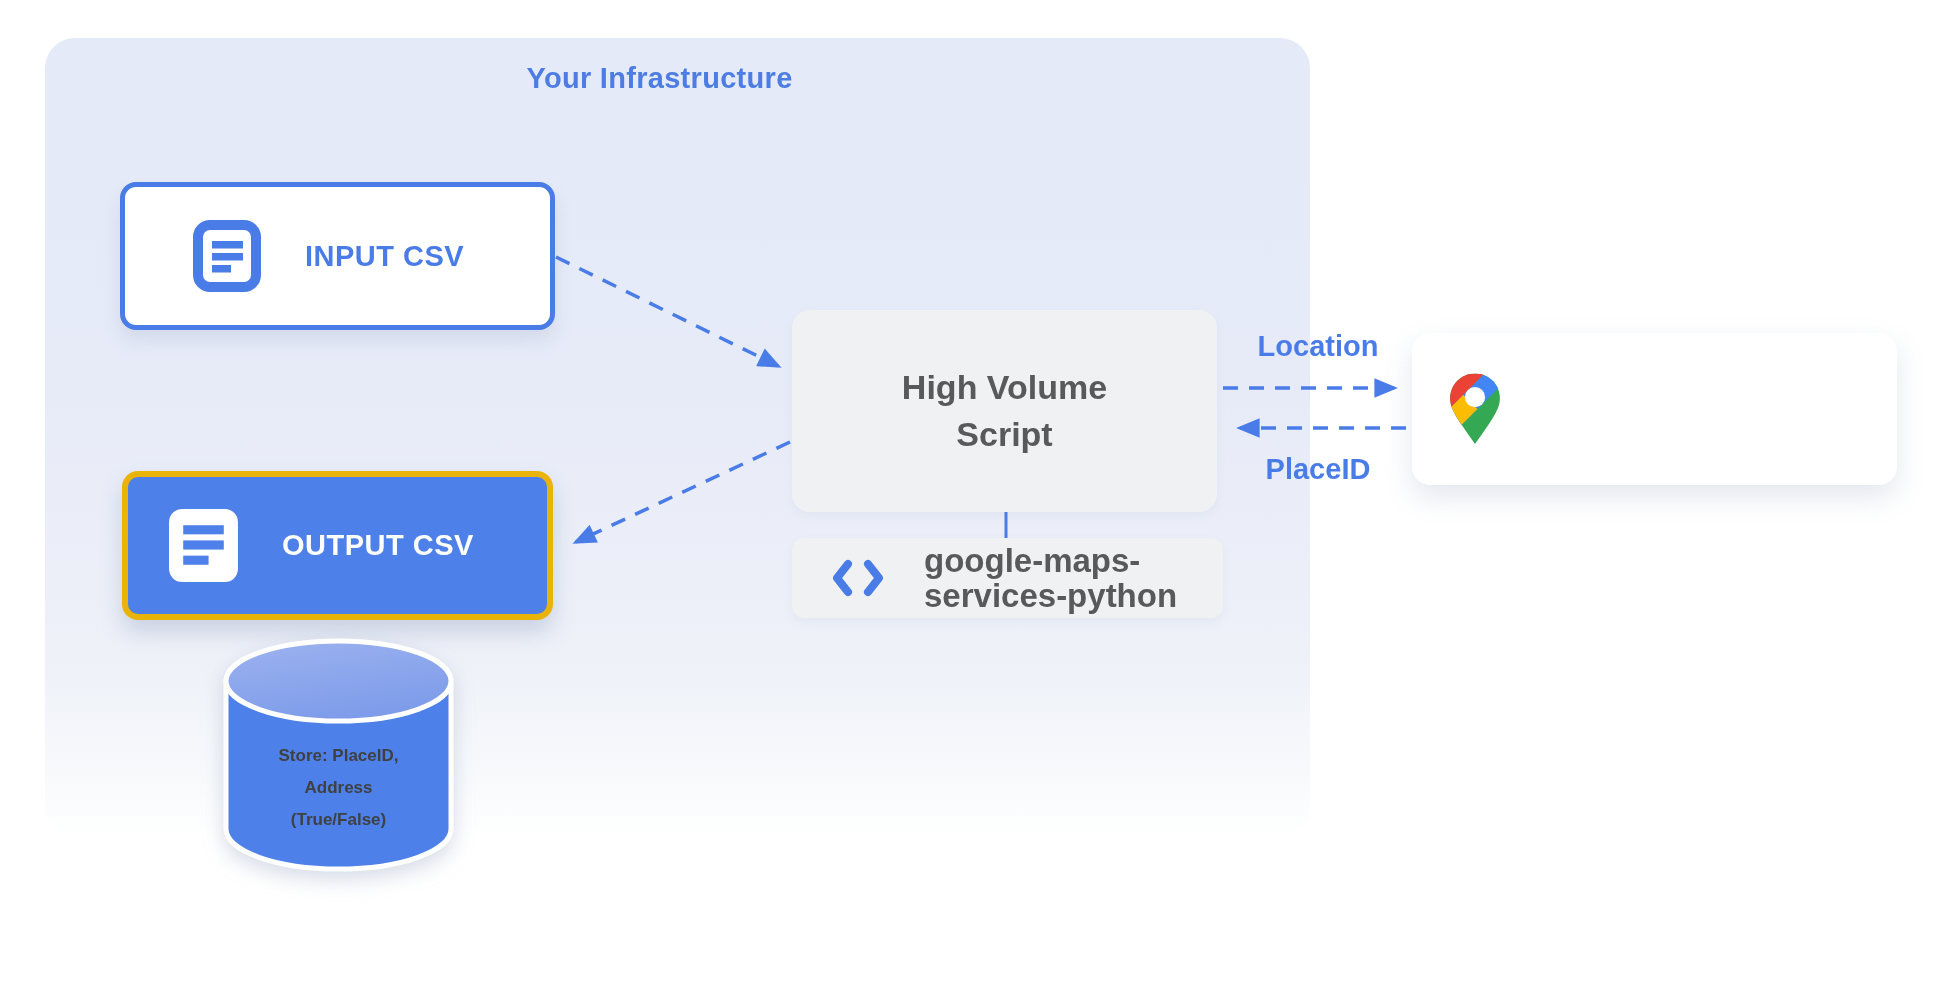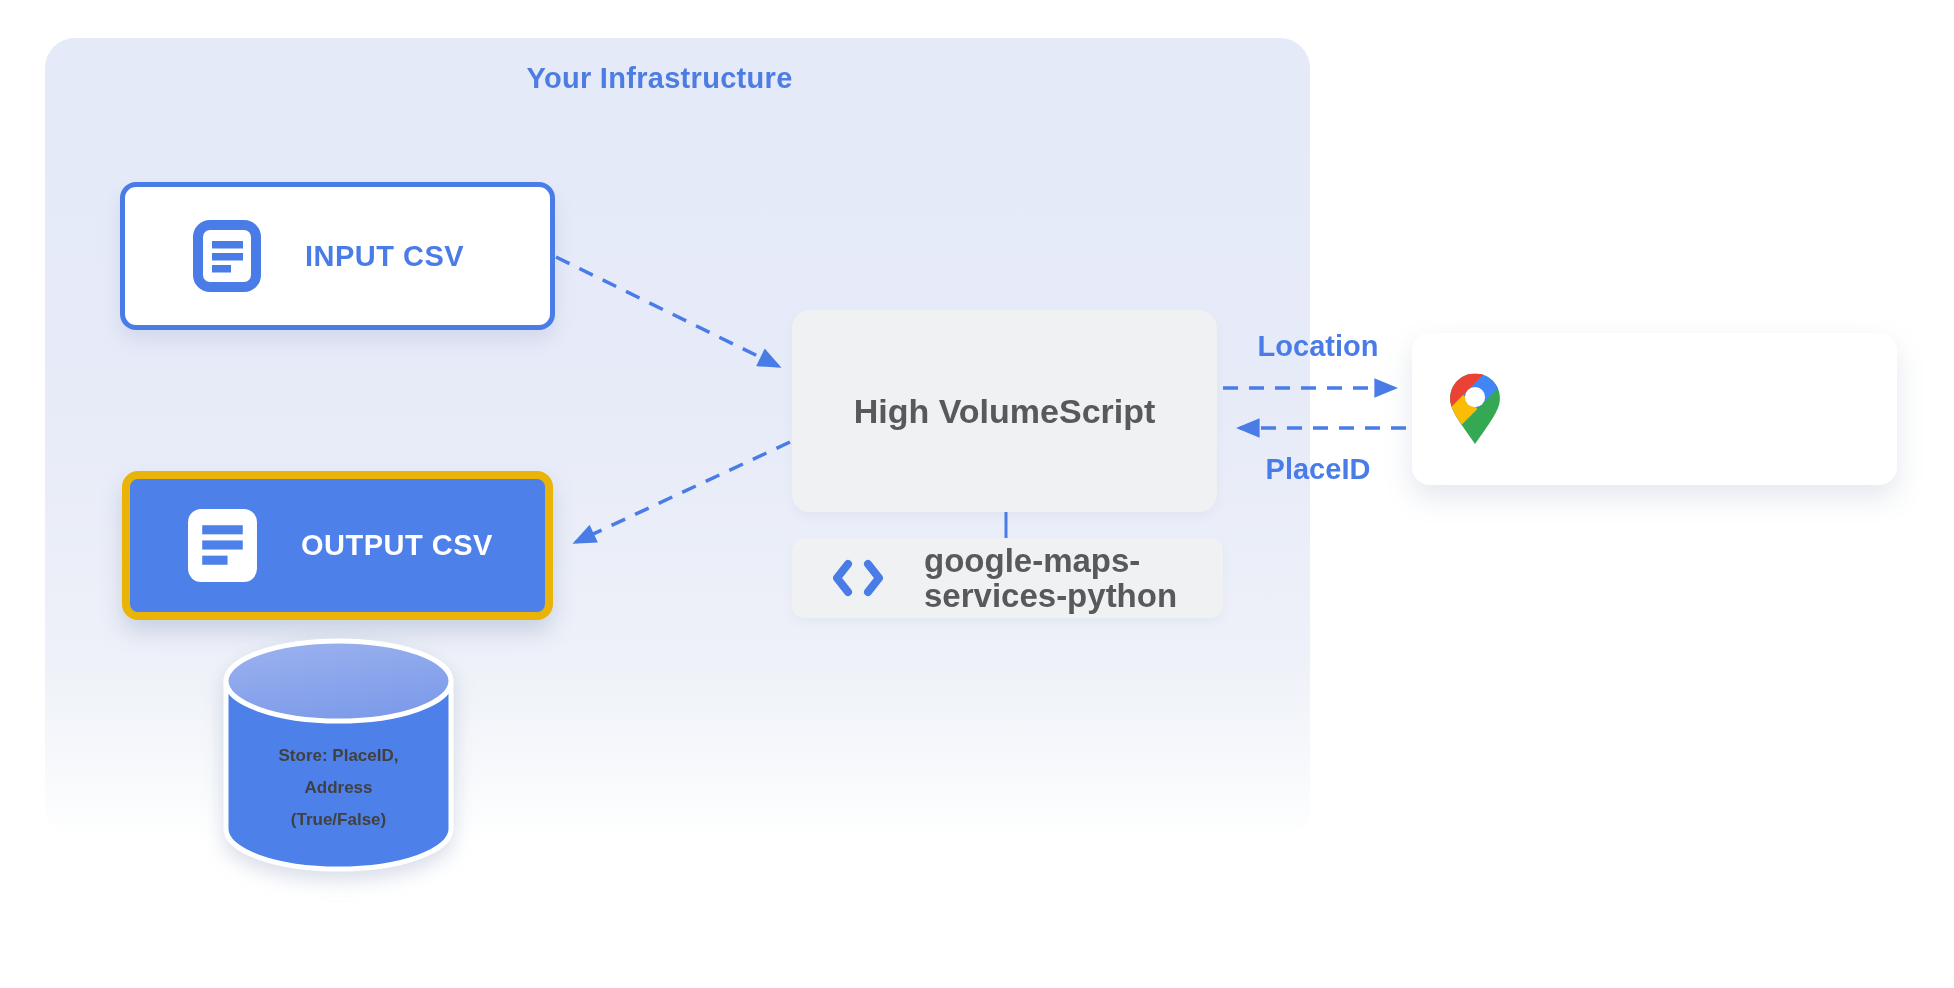--- a/index.html
+++ b/index.html
@@ -30,30 +30,30 @@
     background: #ffffff;
     border: 5px solid #4a7ce8; border-radius: 16px;
     padding-left: 66px; gap: 42px;
     box-shadow: 0 10px 18px rgba(120,140,180,0.18);
     margin-top: 10px;
   }
   .input-box .label { font-size: 29px; font-weight: bold; color: #4a7ce8; letter-spacing: 0.5px; }
   .output-box {
     left: 122px; top: 471px; width: 431px; height: 149px;
     background: #4d80e8;
-    border: 8px solid #eab308; border-radius: 16px;
-    padding-left: 56px; gap: 42px;
+    border: 6px solid #eab308; border-radius: 16px;
+    padding-left: 39px; gap: 42px;
     box-shadow: 0 12px 22px rgba(120,140,180,0.30);
   }
   .output-box .label { font-size: 29px; font-weight: bold; color: #ffffff; letter-spacing: 0.5px; }
   
   .script-box {
     left: 792px; top: 310px; width: 425px; height: 202px;
     background: #f0f1f2; border-radius: 18px;
-    flex-direction: row; justify-content: center;
+    flex-direction: column; justify-content: center;
     text-align: center;
     font-size: 34px; font-weight: bold; color: #58595b; line-height: 47px;
     box-shadow: 0 4px 10px rgba(120,140,180,0.08);
   }
   .lib-box {
     left: 792px; top: 538px; width: 431px; height: 80px;
     background: #f0f1f2; border-radius: 12px;
     padding-left: 40px; gap: 40px;
     font-size: 33px; font-weight: bold; color: #58595b; line-height: 35px;
     box-shadow: 0 4px 10px rgba(120,140,180,0.08);

